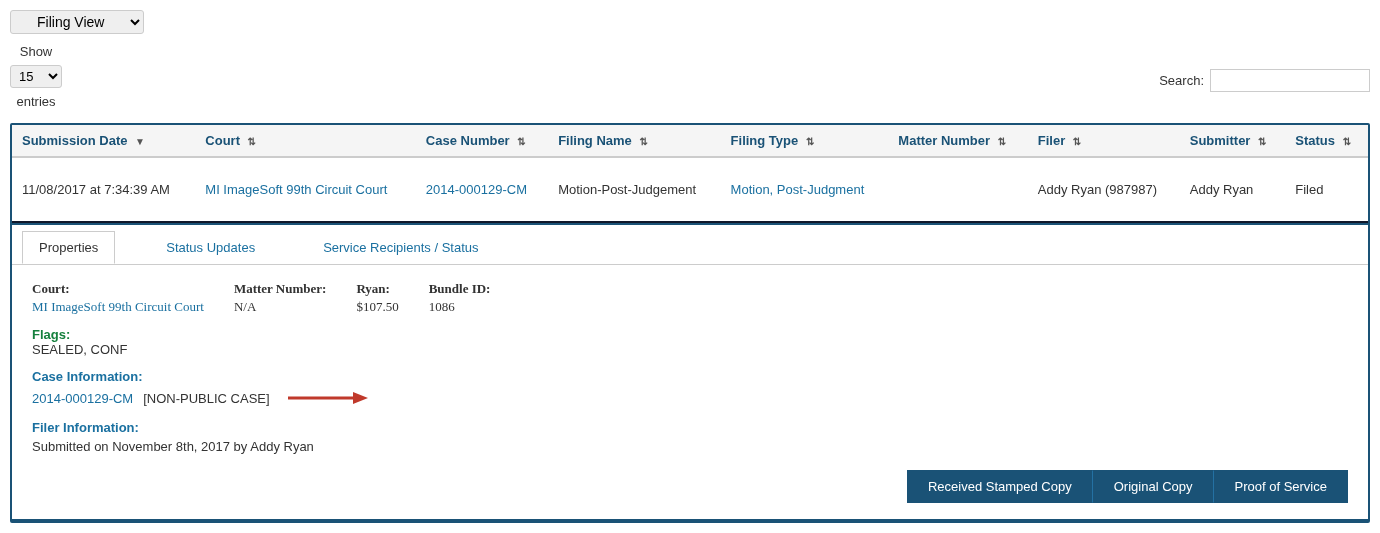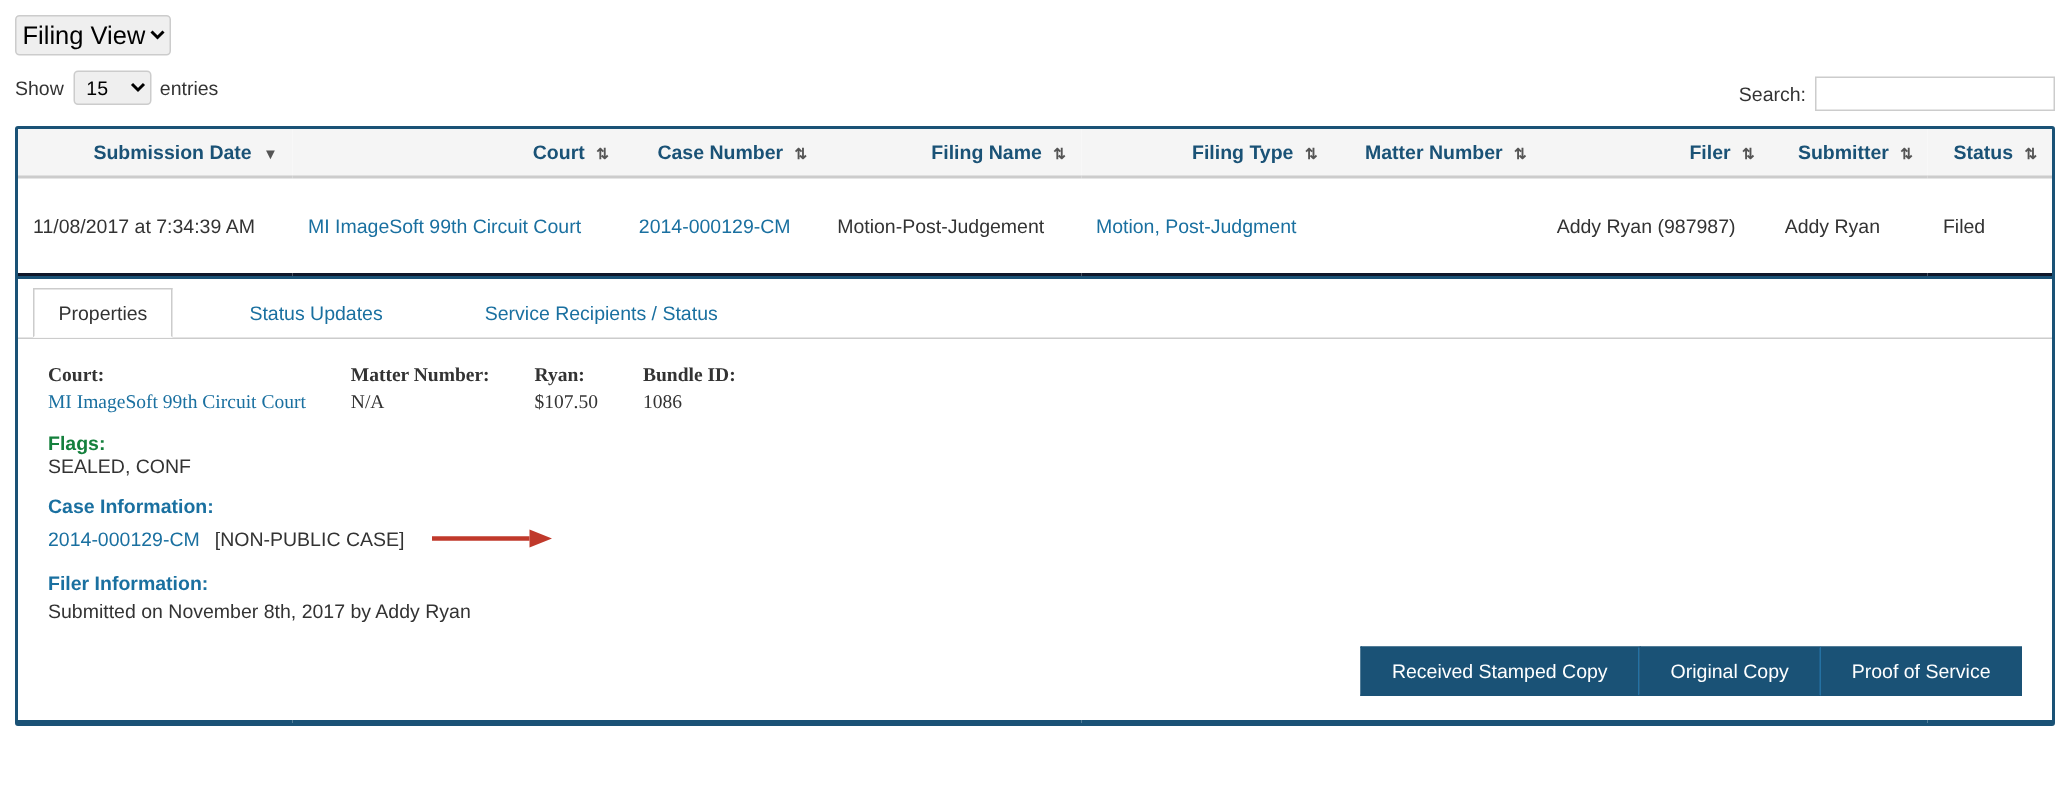--- a/index.html
+++ b/index.html
@@ -18,31 +18,32 @@
       margin-bottom: 10px;
     }
 
     .filing-view-select {
       display: flex;
       align-items: center;
       gap: 4px;
     }
 
     .filing-view-select select {
-      font-size: 17px;
-      padding: 2px 0;
+      font-size: 14px;
+      padding: 2px 22px;
       border: 1px solid #ccc;
       border-radius: 3px;
     }
 
     .show-entries {
       display: flex;
       align-items: center;
       gap: 6px;
       margin-bottom: 8px;
+      flex-direction: column;
     }
 
     .show-entries select {
       font-size: 13px;
       padding: 2px 4px;
       border: 1px solid #ccc;
       border-radius: 3px;
     }
 
     .search-bar {
@@ -75,21 +76,21 @@
       border-collapse: collapse;
     }
 
     thead tr {
       background: #f5f5f5;
       border-bottom: 2px solid #ccc;
     }
 
     thead th {
       padding: 8px 10px;
-      text-align: right;
+      text-align: left;
       font-weight: bold;
       font-size: 13px;
       color: #1a5276;
       white-space: nowrap;
       cursor: pointer;
       user-select: none;
     }
 
     thead th .sort-arrow {
       display: inline-block;

